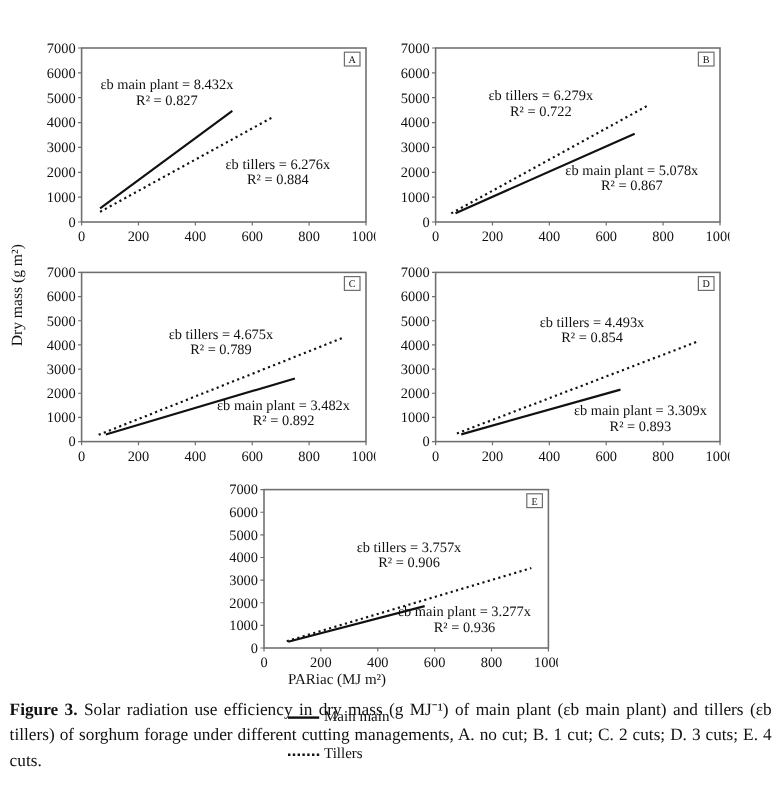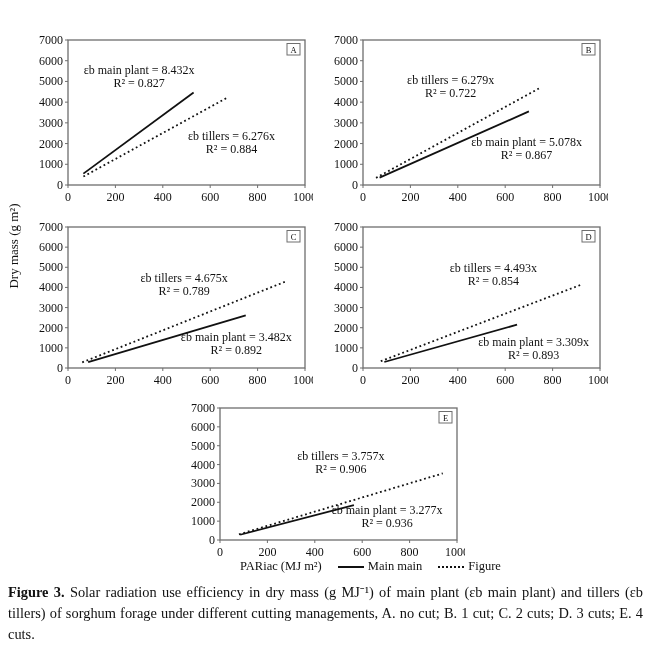--- a/index.html
+++ b/index.html
@@ -19,24 +19,25 @@
     width:200px;height:20px;
     text-align:center;
     transform:rotate(-90deg);
     font-size:13px;
     white-space:nowrap;
   }
   #x-axis-row{
     position:absolute;
     left:240px;top:559px;
     display:flex;
-    align-items:center;
+    align-items:flex-start;
     gap:16px;
     font-size:12.5px;
     white-space:nowrap;
+    flex-direction:column;
   }
   .legend-item{display:flex;align-items:center;gap:4px;}
   .swatch{width:26px;height:0;}
   .swatch.solid{border-top:2px solid #111;}
   .swatch.dotted{border-top:2px dotted #111;}
   #caption{
     position:absolute;
     left:8px;top:582px;
     width:635px;
     font-size:14.4px;
@@ -259,21 +260,21 @@
   <div id="y-axis-label">Dry mass (g m²)</div>
 
   <div id="x-axis-row">
     <span>PARiac (MJ m²)</span>
     <span class="legend-item">
       <span class="swatch solid"></span>
       <span>Main main</span>
     </span>
     <span class="legend-item">
       <span class="swatch dotted"></span>
-      <span>Figure</span>
+      <span>Tillers</span>
     </span>
   </div>
 
   <div id="caption">
     <span class="cap-prefix">Figure 3.</span><span> Solar radiation use efficiency in dry mass (g MJ⁻¹) of main plant (εb main plant) and tillers (εb tillers) of sorghum forage under different cutting managements, A. no cut; B. 1 cut; C. 2 cuts; D. 3 cuts; E. 4 cuts.</span>
   </div>
 
 </div>
 
 </body></html>

